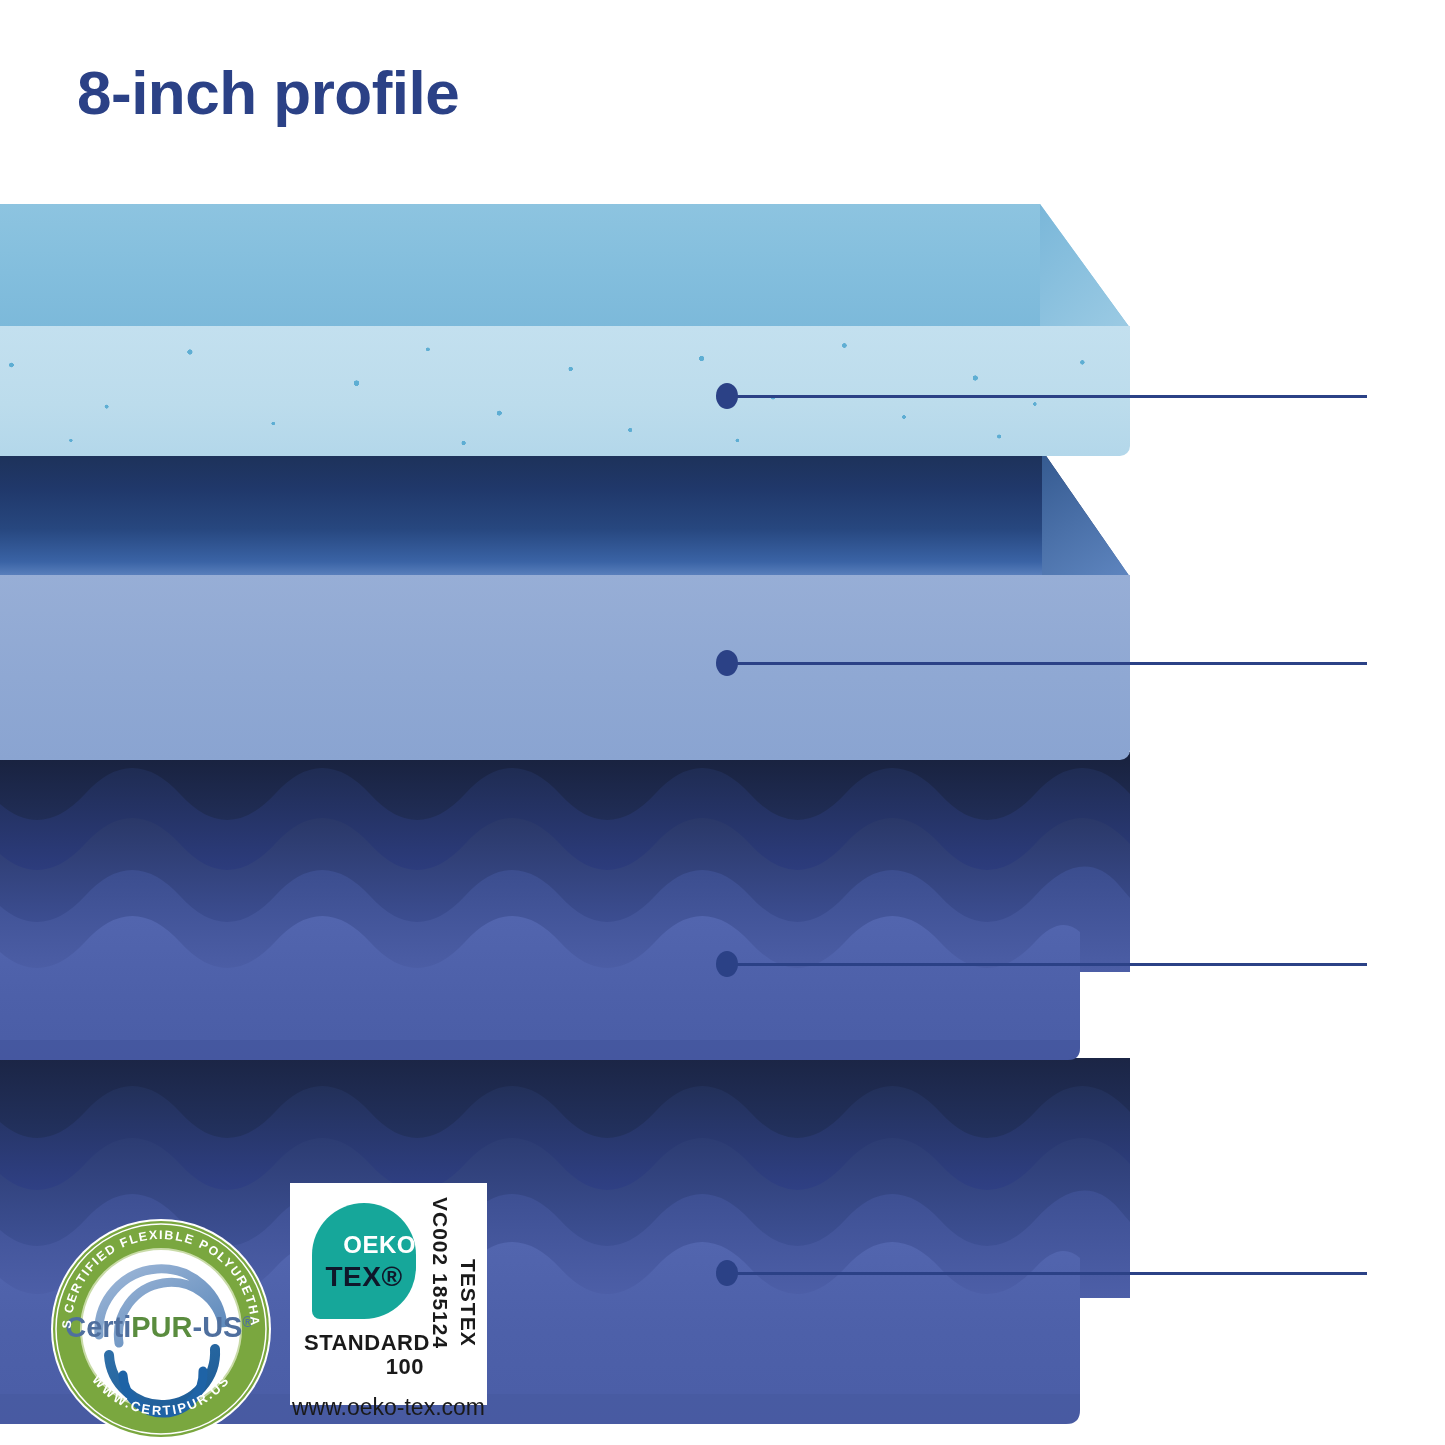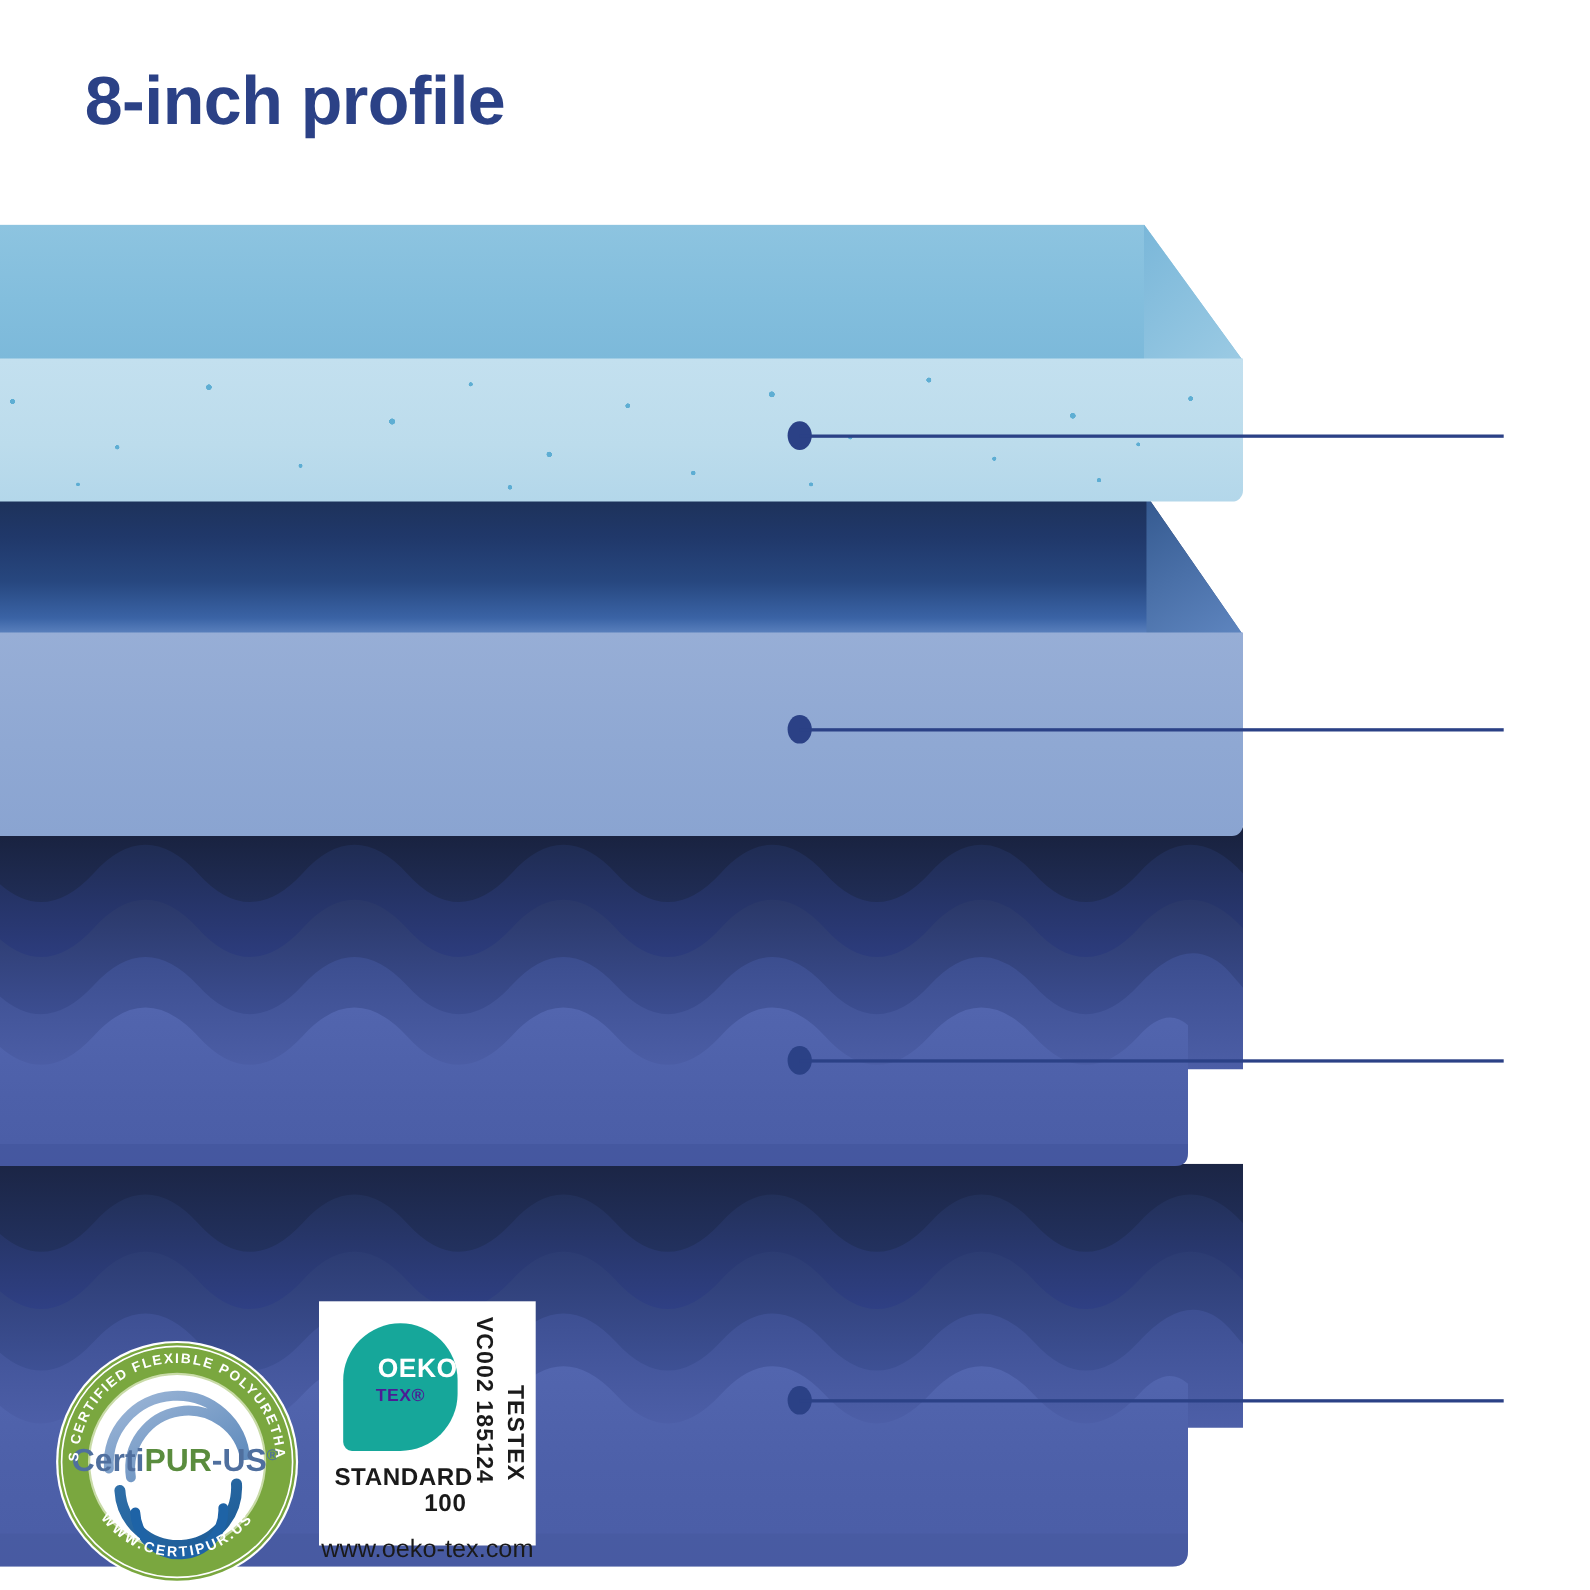--- a/index.html
+++ b/index.html
@@ -143,22 +143,22 @@
     border-radius: 52px 52px 52px 8px;
     transform: rotate(0deg);
   }
   .oeko-droplet .t1 {
     position: absolute; left: 0; top: 28px; width: 104px;
     text-align: right; color: #ffffff;
     font-size: 24px; font-weight: bold; letter-spacing: .5px;
   }
   .oeko-droplet .t2 {
     position: absolute; left: 0; top: 58px; width: 104px;
-    text-align: center; color: #4c1d95;
-    font-size: 16px; font-weight: bold; letter-spacing: .5px;
+    text-align: center; color: #0f172a;
+    font-size: 28px; font-weight: bold; letter-spacing: .5px;
   }
   .oeko-std {
     position: absolute; left: 14px; top: 148px; width: 120px;
     text-align: center; color: #1a1a1a;
     font-size: 22px; font-weight: bold; line-height: 1.1;
     letter-spacing: .5px;
   }
   .oeko-vert {
     position: absolute;
     writing-mode: vertical-rl;

